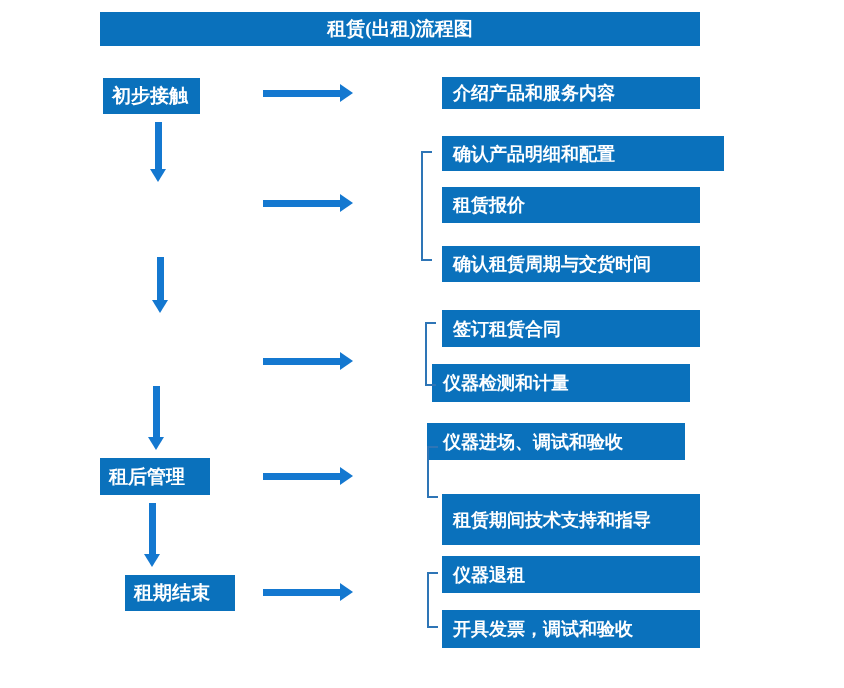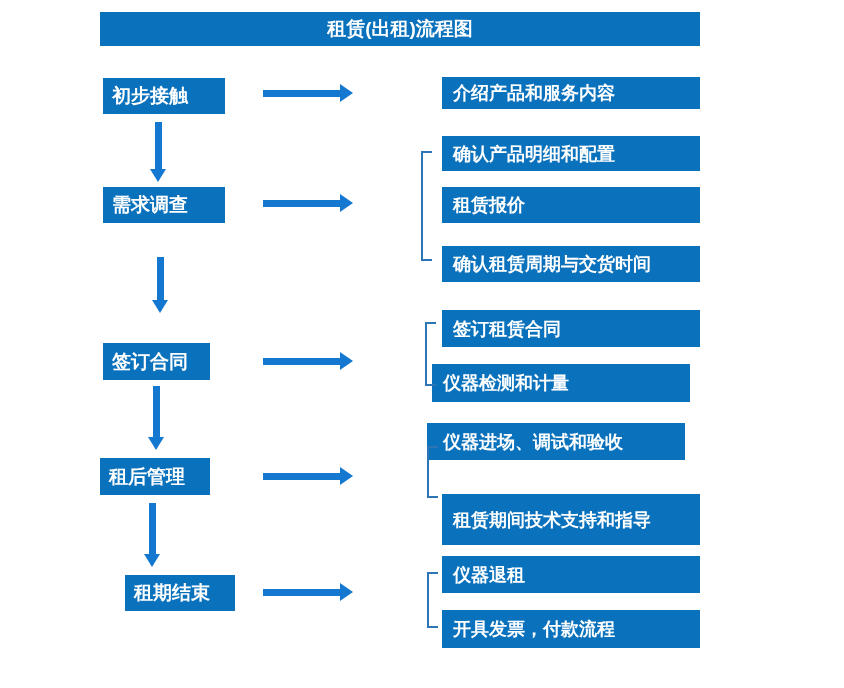--- a/index.html
+++ b/index.html
@@ -1,18 +1,18 @@
 <!DOCTYPE html>
 <html><head>
 <meta charset="utf-8">
 <style>
   html,body{margin:0;padding:0;background:#ffffff;}
   .canvas{
     position:relative;width:844px;height:688px;background:#ffffff;overflow:hidden;
-    font-family:Liberation Sans, sans-serif;
+    font-family:Liberation Serif, serif;
   }
   .bluebox{
     position:absolute;background:#0a71bc;color:#ffffff;font-weight:bold;
     display:flex;align-items:center;box-sizing:border-box;
   }
   .titlebar{
     position:absolute;left:100px;top:12px;width:600px;height:34px;
     background:#0a71bc;color:#ffffff;font-weight:bold;font-size:19px;
     display:flex;align-items:center;justify-content:center;
   }
@@ -42,36 +42,34 @@
 </style>
 </head>
 <body>
 
 <div class="canvas">
 
   <div class="titlebar">
     <span>租赁(出租)流程图</span>
   </div>
 
-  <div class="bluebox stepbox" style="left:103px;top:78px;width:122px;height:36px;">初步接触</div>
-  <div class="bluebox stepbox" style="left:103px;top:187px;width:122px;height:36px;">需求调查</div>
-  <div class="bluebox stepbox" style="left:103px;top:343px;width:107px;height:37px;">签订合同</div>
+  <div class="bluebox stepbox" style="left:103px;top:78px;width:97px;height:36px;">初步接触</div>
   <div class="bluebox stepbox" style="left:100px;top:458px;width:110px;height:37px;">租后管理</div>
   <div class="bluebox stepbox" style="left:98px;top:575px;width:110px;height:36px;margin-left:27px;">租期结束</div>
 
   <div class="bluebox detailbox" style="left:442px;top:77px;width:258px;height:32px;">介绍产品和服务内容</div>
-  <div class="bluebox detailbox" style="left:442px;top:136px;width:258px;height:35px;">确认产品明细和配置</div>
+  <div class="bluebox detailbox" style="left:442px;top:136px;width:282px;height:35px;">确认产品明细和配置</div>
   <div class="bluebox detailbox" style="left:442px;top:187px;width:258px;height:36px;">租赁报价</div>
   <div class="bluebox detailbox" style="left:442px;top:246px;width:258px;height:36px;">确认租赁周期与交货时间</div>
   <div class="bluebox detailbox" style="left:442px;top:310px;width:258px;height:37px;">签订租赁合同</div>
   <div class="bluebox detailbox" style="left:432px;top:364px;width:258px;height:38px;">仪器检测和计量</div>
   <div class="bluebox detailbox" style="left:427px;top:423px;width:258px;height:37px;padding-left:16px;">仪器进场、调试和验收</div>
   <div class="bluebox detailbox" style="left:442px;top:494px;width:258px;height:51px;">租赁期间技术支持和指导</div>
   <div class="bluebox detailbox" style="left:442px;top:556px;width:258px;height:37px;">仪器退租</div>
-  <div class="bluebox detailbox" style="left:442px;top:610px;width:258px;height:38px;">开具发票，付款流程</div>
+  <div class="bluebox detailbox" style="left:442px;top:610px;width:258px;height:38px;">开具发票，调试和验收</div>
 
   <div class="harrow" style="left:263px;top:84px;">
     <div class="shaft"></div>
     <div class="head"></div>
   </div>
   <div class="harrow" style="left:263px;top:194px;">
     <div class="shaft"></div>
     <div class="head"></div>
   </div>
   <div class="harrow" style="left:263px;top:352px;">

